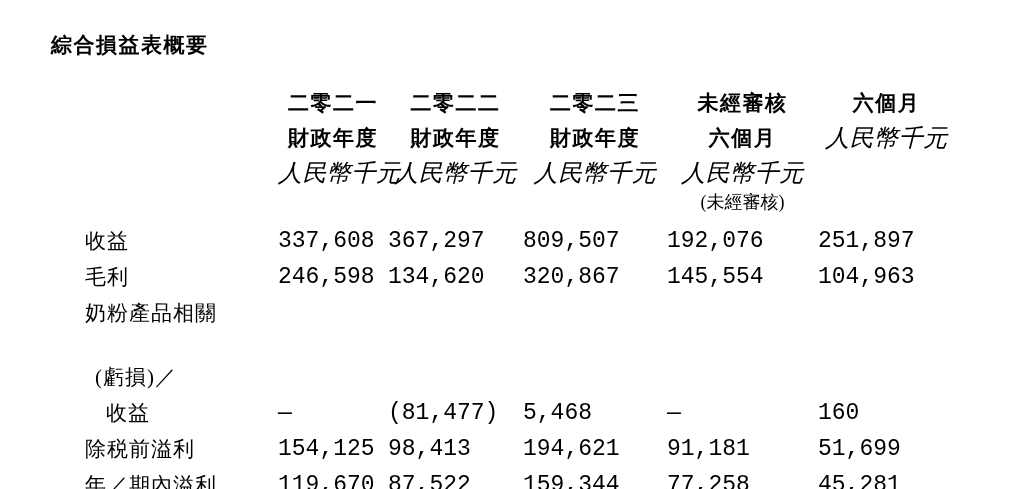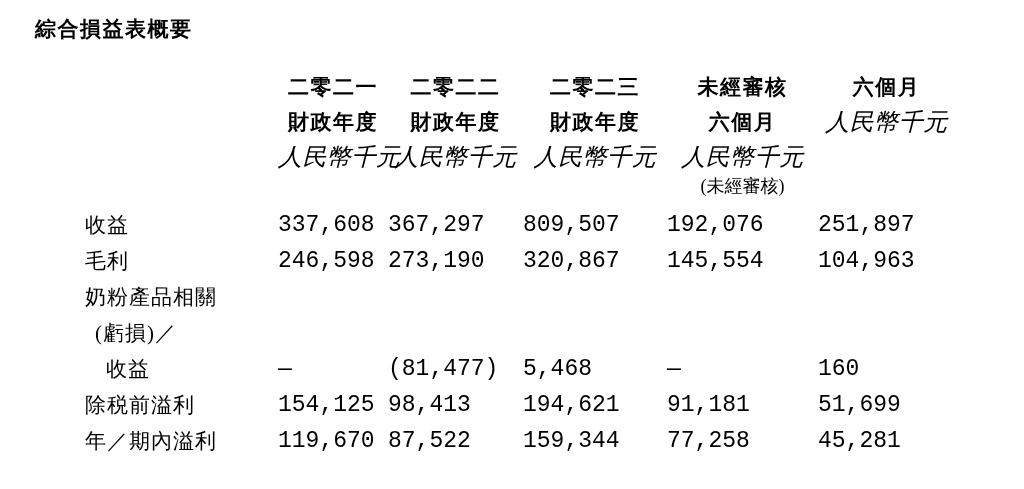--- a/index.html
+++ b/index.html
@@ -6,21 +6,21 @@
   body {
     width: 1024px; height: 489px;
     background: #ffffff;
     color: #000000;
     font-family: "Liberation Serif", "DejaVu Serif", serif;
     overflow: hidden;
   }
   .page { padding: 16px 0 0 35px; }
 
   .title {
-    margin: 0;
+    margin: 16px;
     font-size: 21px;
     line-height: 26px;
     font-weight: 700;
     letter-spacing: 1.5px;
   }
 
   .fin-table {
     margin-left: 50px;
     margin-top: 28px;
     width: 872px;
@@ -56,21 +56,21 @@
   .h-note:empty { display: none; }
 
   
   .tbody { padding-top: 10px; }
   .trow .cell { line-height: 36px; }
   .row-label {
     font-size: 21px;
     letter-spacing: 1px;
     white-space: nowrap;
   }
-  .row-label.ind1 { padding-left: 10px; }
+  .row-label.ind1 { padding-left: 10px; margin-top: 28px; }
   .row-label.ind2 { padding-left: 21px; }
   .num {
     text-align: left;
     font-size: 23px;
     white-space: nowrap;
     font-family: Liberation Mono, monospace;
   }
   .num.paren { margin-right: -8px; }
 </style>
 </head>
@@ -127,21 +127,21 @@
         <div class="cell num">337,608</div>
         <div class="cell num">367,297</div>
         <div class="cell num">809,507</div>
         <div class="cell num">192,076</div>
         <div class="cell num">251,897</div>
       </div>
 
       <div class="grid-row trow">
         <div class="cell row-label">毛利</div>
         <div class="cell num">246,598</div>
-        <div class="cell num">273,190</div>
+        <div class="cell num">134,620</div>
         <div class="cell num">320,867</div>
         <div class="cell num">145,554</div>
         <div class="cell num">104,963</div>
       </div>
 
       <div class="grid-row trow">
         <div class="cell row-label">奶粉產品相關</div>
         <div class="cell num"></div>
         <div class="cell num"></div>
         <div class="cell num"></div>

